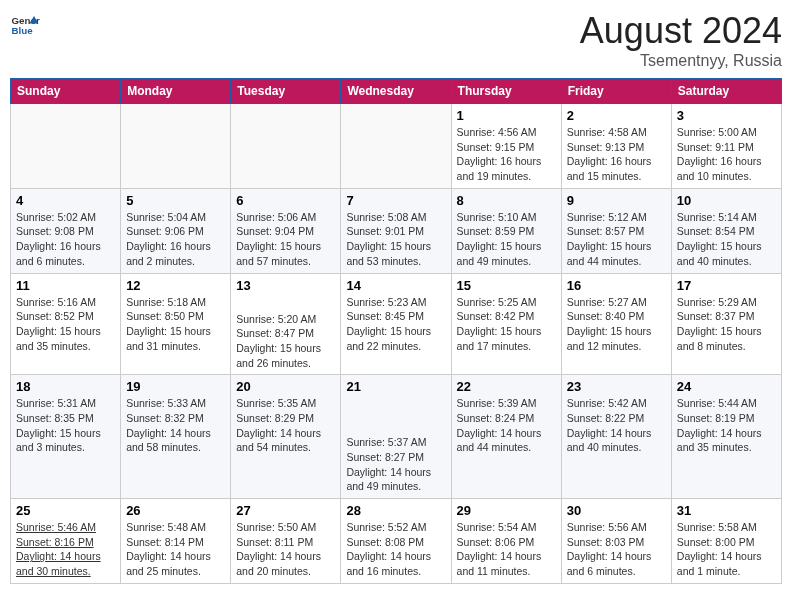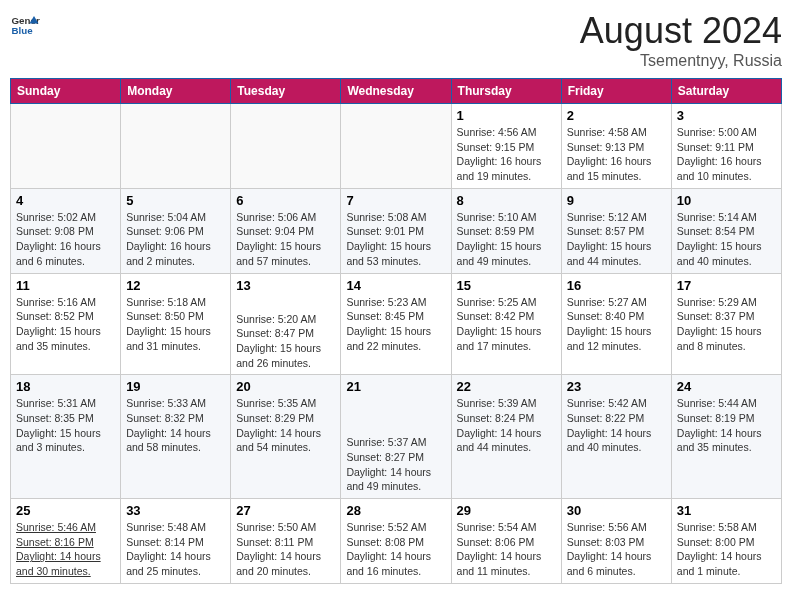--- a/index.html
+++ b/index.html
@@ -288,21 +288,21 @@
       </tr>
       <tr>
         <td>
           <span class="day-number">25</span>
           <div class="day-info" style="white-space: pre-line; text-decoration: underline;">Sunrise: 5:46 AM
 Sunset: 8:16 PM
 Daylight: 14 hours
 and 30 minutes.</div>
         </td>
         <td>
-          <span class="day-number">33</span>
+          <span class="day-number">26</span>
           <div class="day-info" style="white-space: pre-line;">Sunrise: 5:48 AM
 Sunset: 8:14 PM
 Daylight: 14 hours
 and 25 minutes.</div>
         </td>
         <td>
           <span class="day-number">27</span>
           <div class="day-info" style="white-space: pre-line;">Sunrise: 5:50 AM
 Sunset: 8:11 PM
 Daylight: 14 hours

